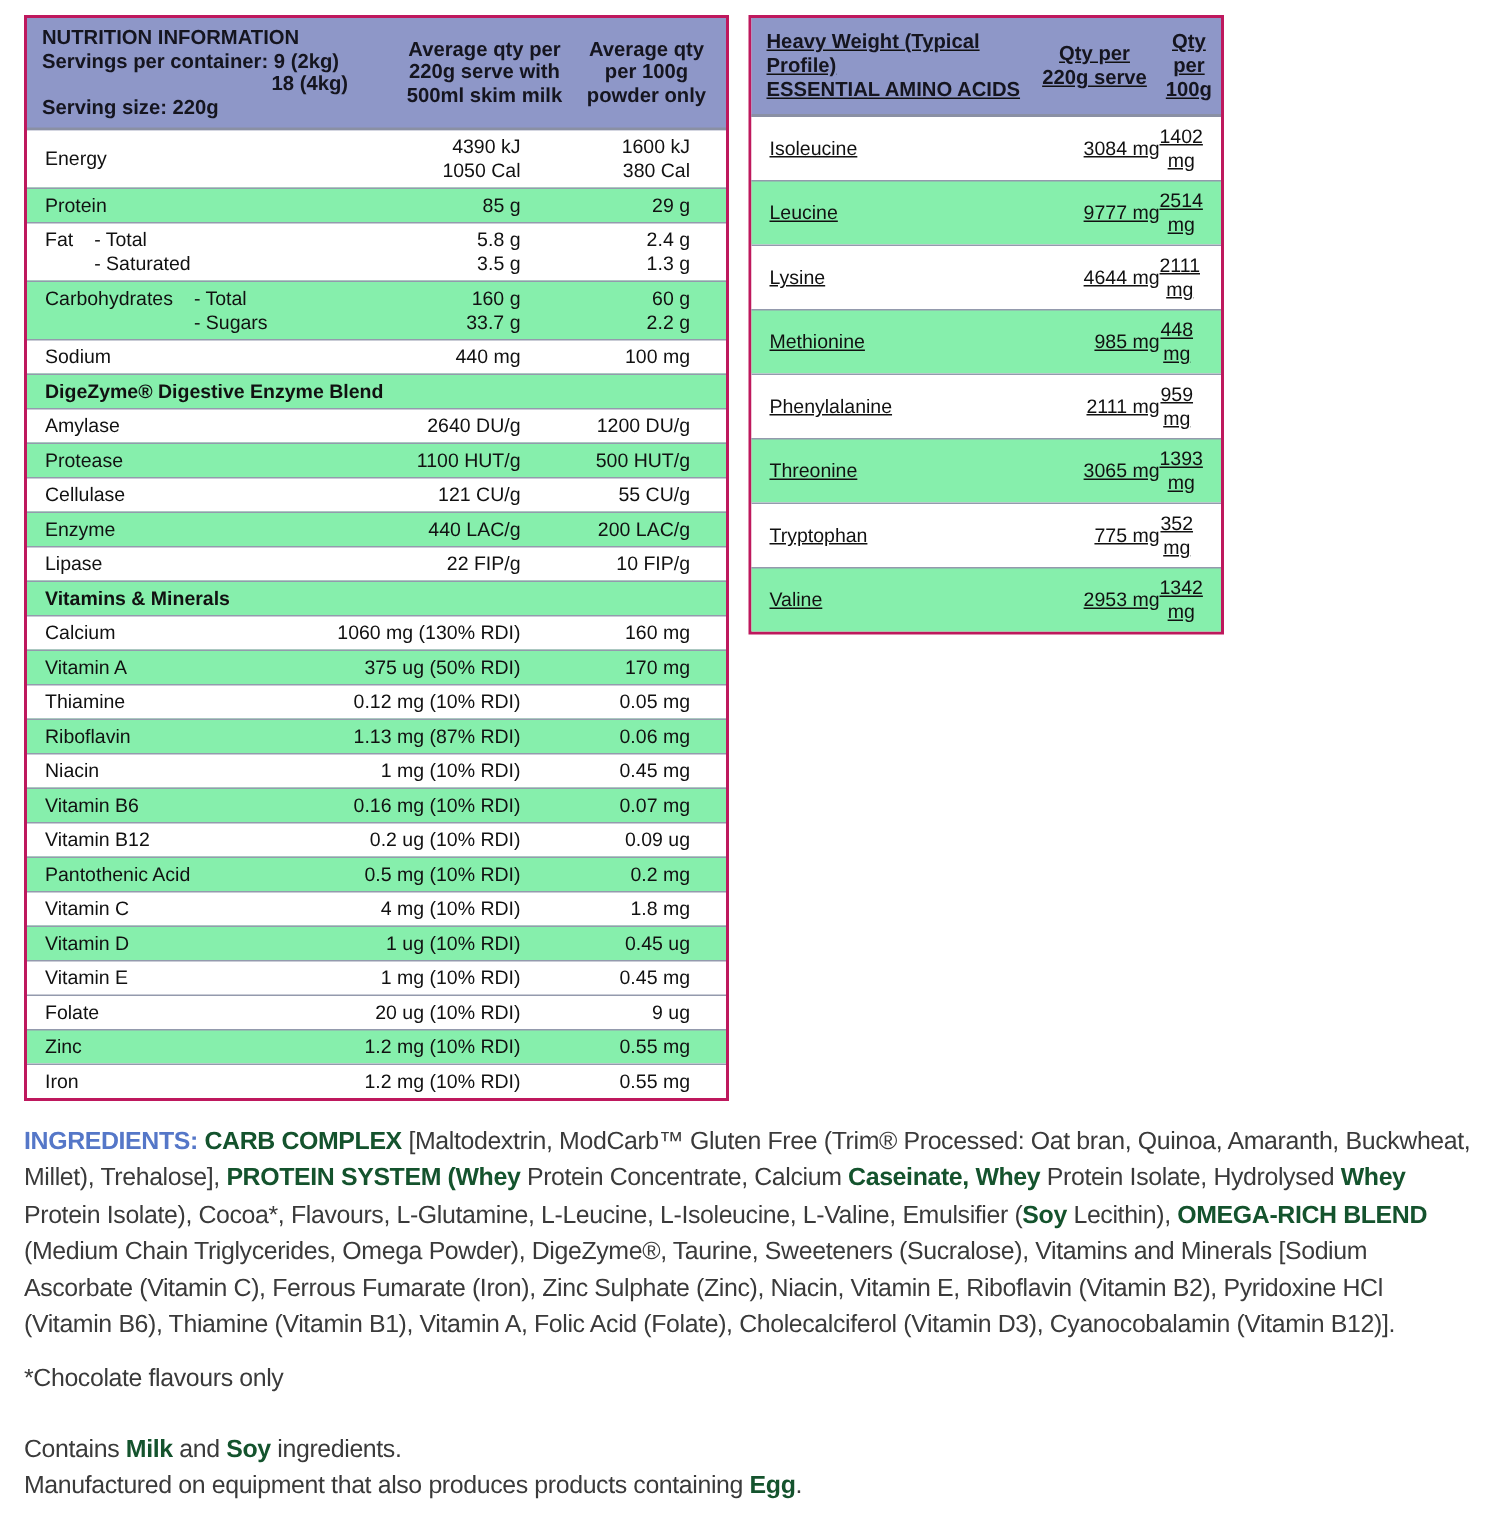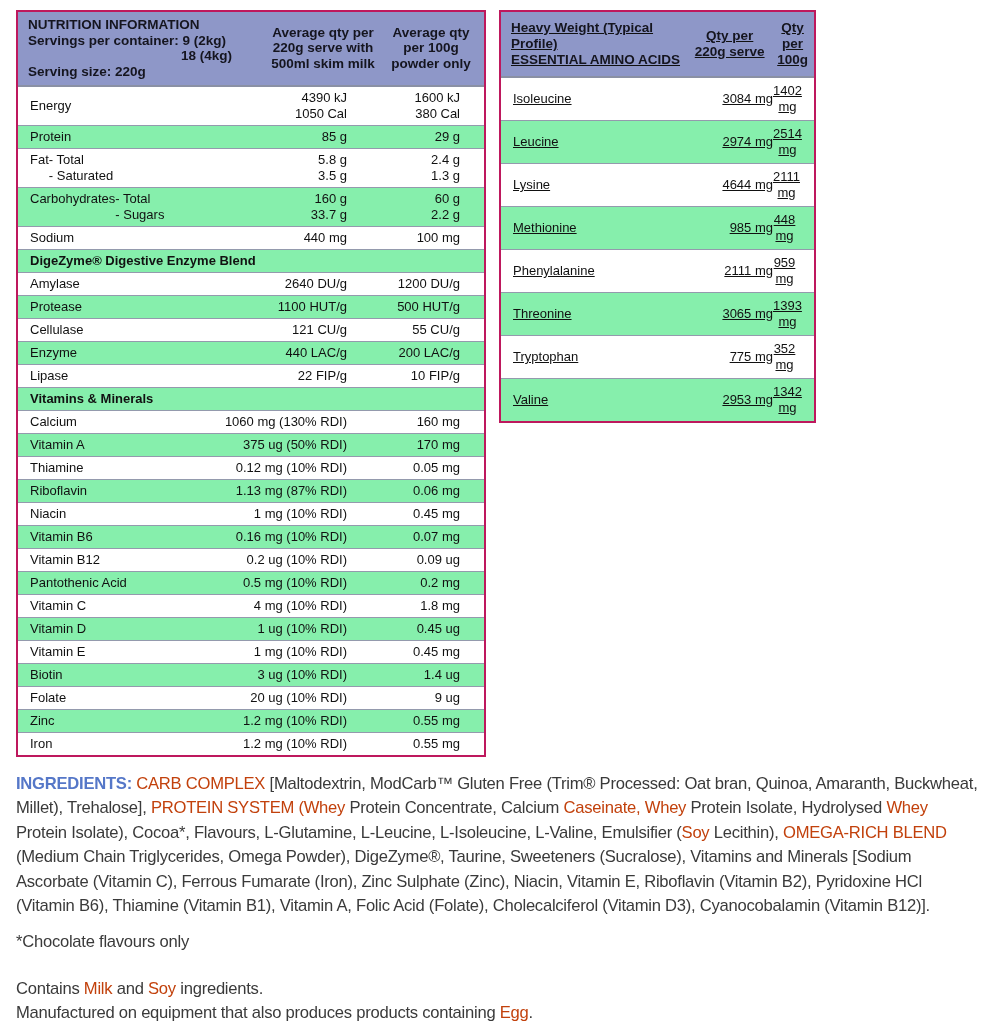--- a/index.html
+++ b/index.html
@@ -44,21 +44,21 @@
     display: grid;
     grid-template-columns: 176px 153px 1fr;
     align-items: center;
     font-size: 13px;
     line-height: 16px;
     padding: 3px 0;
   }
   .nrow .c-label { padding-left: 12px; }
   .nrow .c-v1 { text-align: right; }
   .nrow .c-v2 { text-align: right; padding-right: 24px; }
-  .lbl-flex { display: flex; gap: 0; align-items: flex-start; }
+  .lbl-flex { display: flex; gap: 14px; align-items: flex-start; }
   .sub-lines { display: flex; flex-direction: column; }
   .sectrow {
     font-size: 13px; line-height: 16px;
     font-weight: bold;
     padding: 3px 0 3px 12px;
   }
 
   
   .atable { width: 317px; text-decoration: underline; }
   .atable .thead { display: flex; padding: 8px 6px 8px 10px; min-height: 58px; font-size: 13.5px; line-height: 16px; align-items: center; }
@@ -79,21 +79,21 @@
 
   
   .ingredients {
     margin: 15px 16px 0 16px;
     width: 966px;
     font-size: 16.6px;
     line-height: 24.4px;
     letter-spacing: -0.25px;
     color: #3a3a3a;
   }
-  .seg-b { font-weight: normal; color: #c2410c; }
+  .seg-b { font-weight: bold; color: #14532d; }
   .seg-hl { font-weight: bold; }
   .choc-note { margin-top: 12px; }
   .contains-block { margin-top: 22px; }
 </style>
 </head>
 <body>
 
 <div class="tables">
 
   <div class="panel ntable">
@@ -220,25 +220,20 @@
         <div class="row-shaded nrow">
           <div class="c-label">Vitamin D</div>
           <div class="c-v1">1 ug (10% RDI)</div>
           <div class="c-v2">0.45 ug</div>
         </div>
         <div class="row-white nrow">
           <div class="c-label">Vitamin E</div>
           <div class="c-v1">1 mg (10% RDI)</div>
           <div class="c-v2">0.45 mg</div>
         </div>
-        <div class="row-shaded nrow">
-          <div class="c-label">Biotin</div>
-          <div class="c-v1">3 ug (10% RDI)</div>
-          <div class="c-v2">1.4 ug</div>
-        </div>
         <div class="row-white nrow">
           <div class="c-label">Folate</div>
           <div class="c-v1">20 ug (10% RDI)</div>
           <div class="c-v2">9 ug</div>
         </div>
         <div class="row-shaded nrow">
           <div class="c-label">Zinc</div>
           <div class="c-v1">1.2 mg (10% RDI)</div>
           <div class="c-v2">0.55 mg</div>
         </div>
@@ -257,21 +252,21 @@
       <div class="a-h-right">Qty per<br>100g</div>
     </div>
     <div class="tbody" id="amino-body">
         <div class="arow row-white">
           <div class="c-label">Isoleucine</div>
           <div class="c-v1">3084 mg</div>
           <div class="c-v2">1402 mg</div>
         </div>
         <div class="arow row-shaded">
           <div class="c-label">Leucine</div>
-          <div class="c-v1">2974 mg</div>
+          <div class="c-v1">9777 mg</div>
           <div class="c-v2">2514 mg</div>
         </div>
         <div class="arow row-white">
           <div class="c-label">Lysine</div>
           <div class="c-v1">4644 mg</div>
           <div class="c-v2">2111 mg</div>
         </div>
         <div class="arow row-shaded">
           <div class="c-label">Methionine</div>
           <div class="c-v1">985 mg</div>

